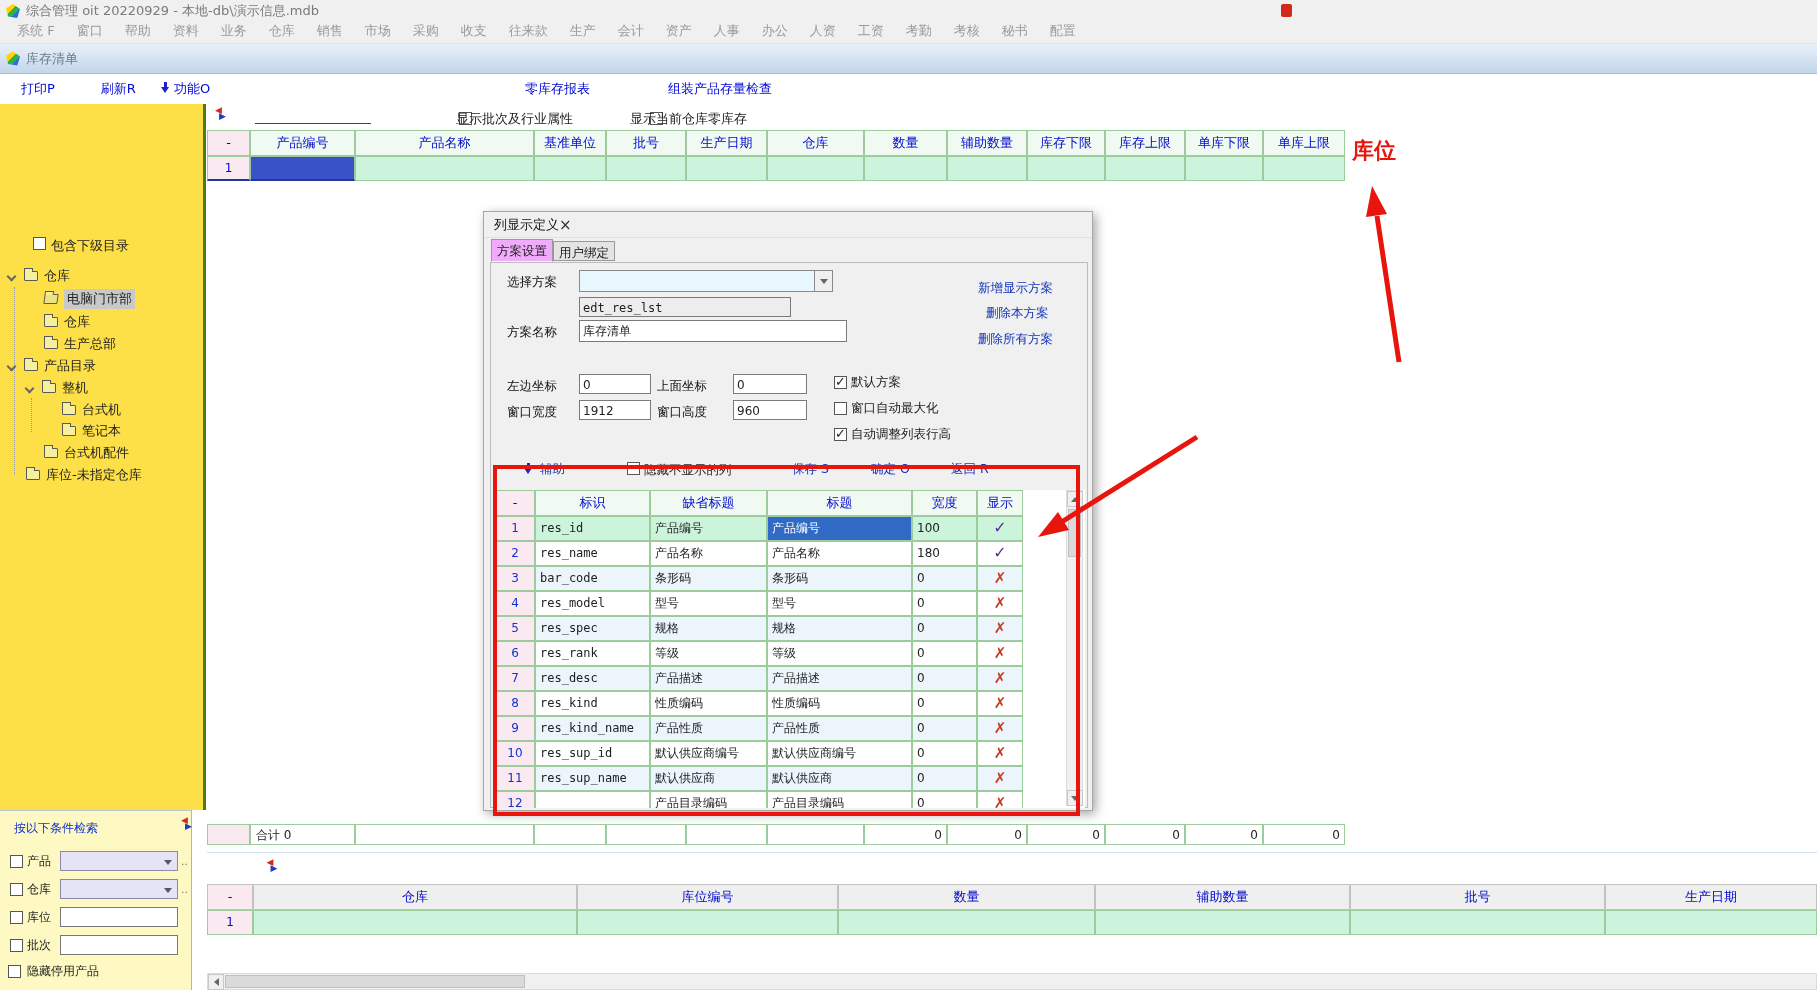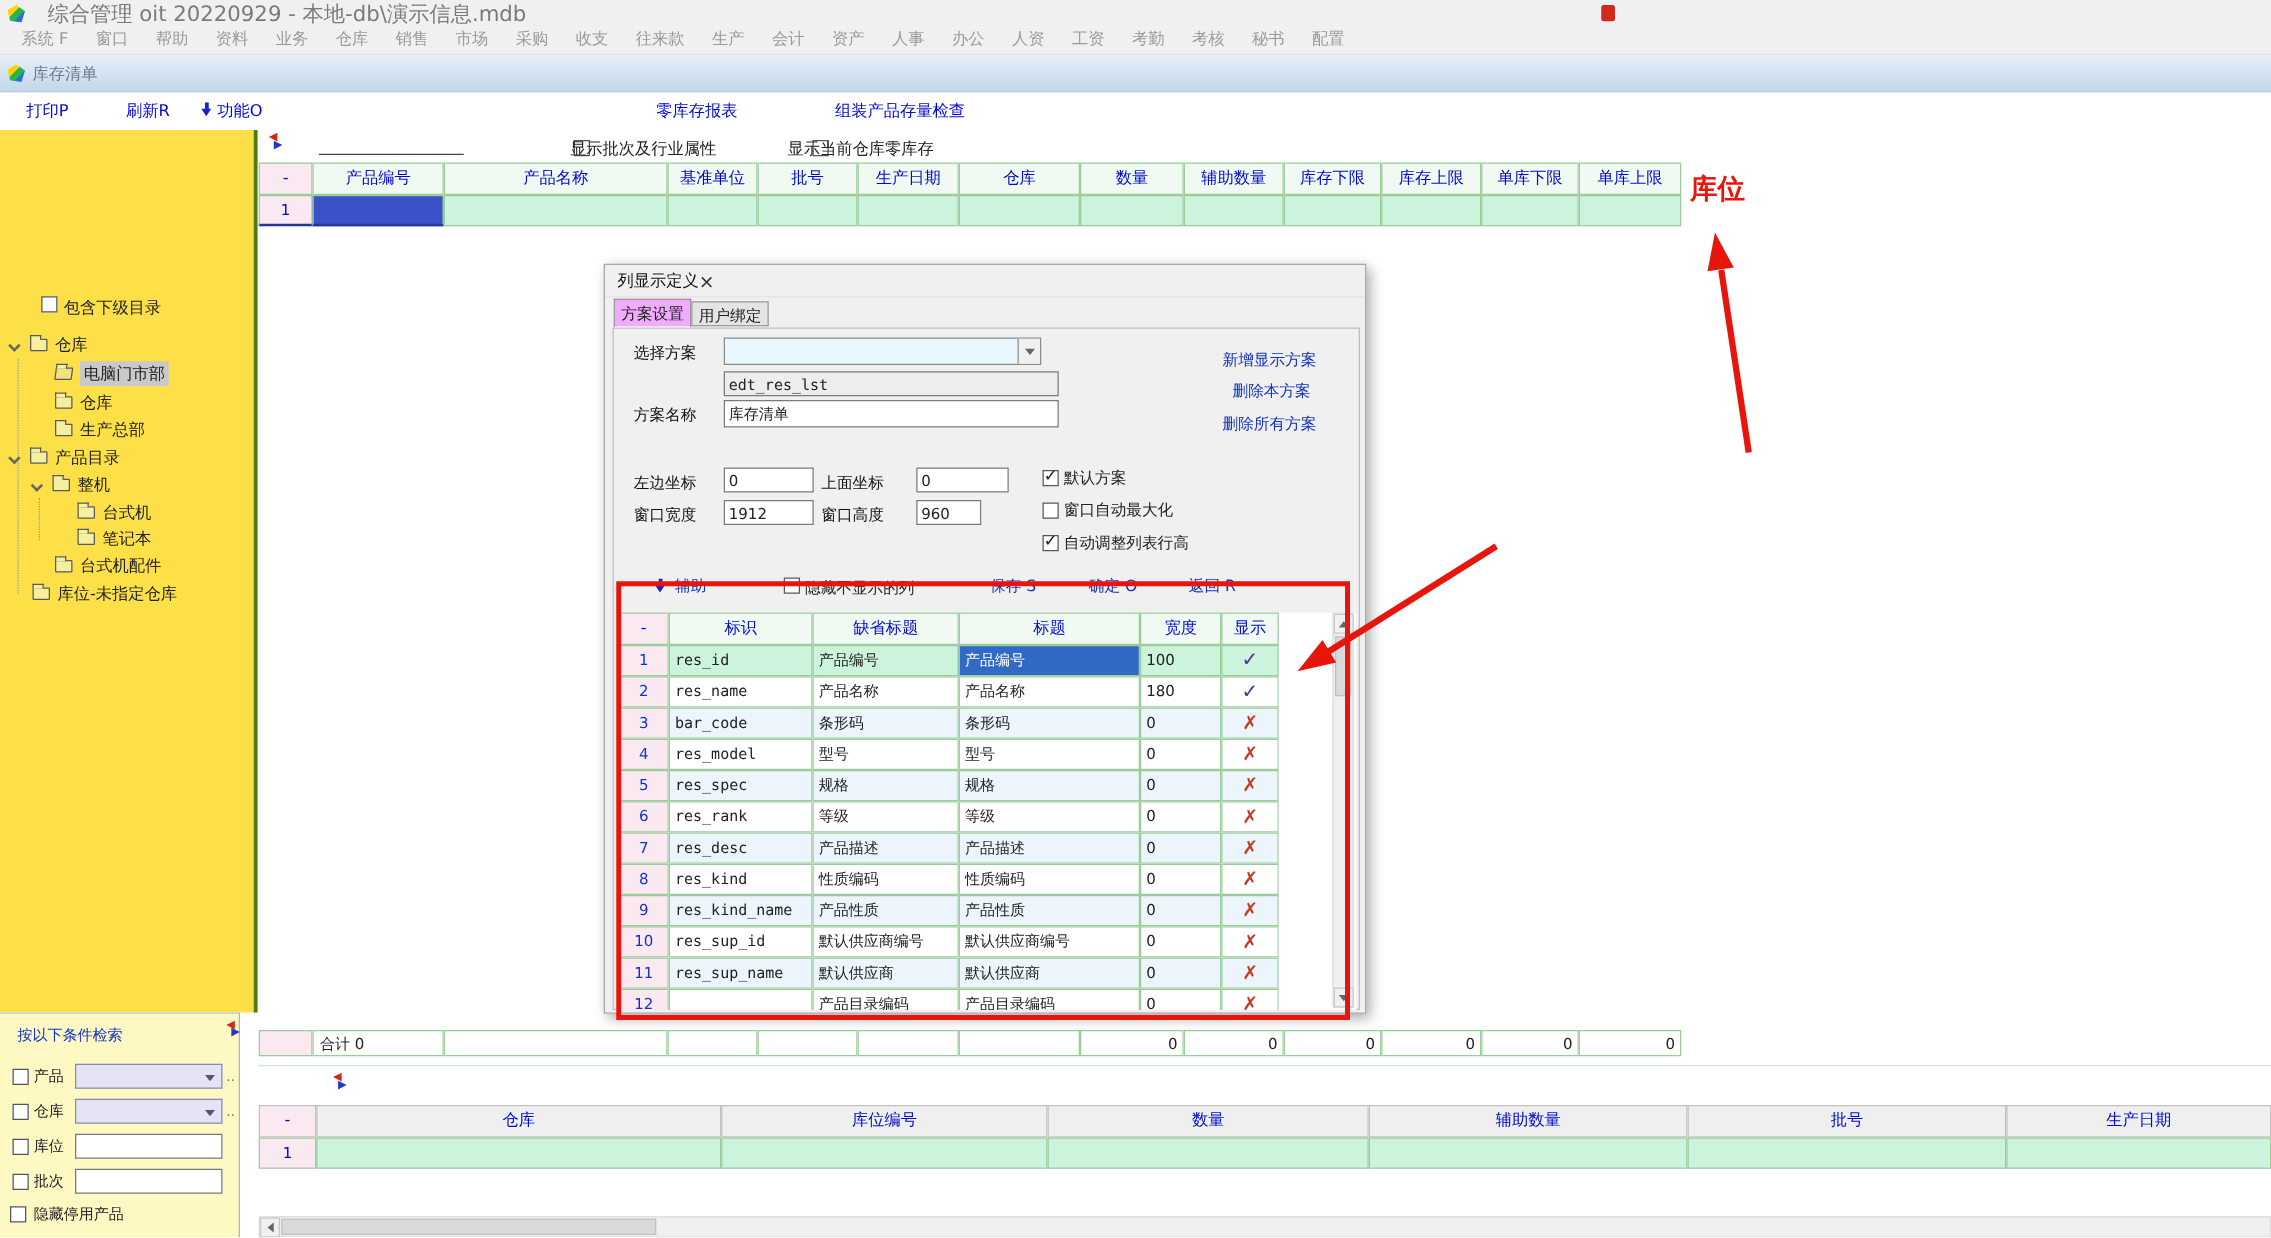--- a/index.html
+++ b/index.html
@@ -3,21 +3,21 @@
 <meta charset="utf-8">
 <style>
   *{box-sizing:border-box;margin:0;padding:0}
   html,body{background:#fff}
   .screen{position:relative;width:1817px;height:990px;overflow:hidden;background:#fff;
           font-family:"DejaVu Sans",sans-serif;font-size:12px;color:#222}
   .abs{position:absolute}
 
   
   .titlebar{left:0;top:0;width:1817px;height:22px;background:#f0f0f0;display:flex;align-items:center}
-  .title-text{color:#7a7a7a;font-size:17px;margin-left:18px}
+  .title-text{color:#7a7a7a;font-size:13px;margin-left:6px}
   .appicon{width:14px;height:14px;margin-left:6px;position:relative;background:linear-gradient(135deg,#ffd400 0 40%,#2bb34b 40% 65%,#2a6fd6 65% 100%);clip-path:polygon(50% 0,100% 35%,80% 100%,15% 90%,0 30%)}
   .red-badge{left:1281px;top:4px;width:11px;height:13px;background:#cf2a1b;border-radius:2px}
   .menubar{left:0;top:22px;width:1817px;height:22px;background:#f0f0f0;border-bottom:1px solid #e3e3e3;display:flex;align-items:flex-start;padding-left:6px}
   .mitem{color:#9a9a9a;font-size:13px;padding:0 11px;white-space:nowrap}
 
   
   .band{left:0;top:44px;width:1817px;height:30px;background:linear-gradient(#e8f0f9,#c3d6ea);border-bottom:1px solid #a8bdd6;display:flex;align-items:center}
   .band-title{color:#6b7c8d;font-size:13px;margin-left:6px}
 
   
@@ -374,33 +374,33 @@
     <div class="tab inactive" style="left:69px;width:62px">用户绑定</div>
     <div class="groupbox"></div>
 
     <span class="dlabel" style="left:23px;top:62px">选择方案</span>
     <div class="combo" style="left:95px;top:58px;width:254px;height:22px">
       <span></span>
       <span class="combo-btn">
           <span class="tri-down"></span>
         </span>
     </div>
-    <div class="dinput ro mono" style="left:95px;top:85px;width:268px;height:20px">edt_res_lst</div>
+    <div class="dinput ro mono" style="left:95px;top:85px;width:212px;height:20px">edt_res_lst</div>
 
     <span class="dlabel" style="left:23px;top:112px">方案名称</span>
     <div class="dinput" style="left:95px;top:108px;width:268px;height:22px">库存清单</div>
 
     <span class="dlabel" style="left:23px;top:166px">左边坐标</span>
     <div class="dinput" style="left:95px;top:162px;width:72px;height:20px">0</div>
     <span class="dlabel" style="left:173px;top:166px">上面坐标</span>
     <div class="dinput" style="left:249px;top:162px;width:74px;height:20px">0</div>
     <span class="dlabel" style="left:23px;top:192px">窗口宽度</span>
     <div class="dinput" style="left:95px;top:188px;width:72px;height:20px">1912</div>
     <span class="dlabel" style="left:173px;top:192px">窗口高度</span>
-    <div class="dinput" style="left:249px;top:188px;width:52px;height:20px">960</div>
+    <div class="dinput" style="left:249px;top:188px;width:74px;height:20px">960</div>
 
     <div class="dcheck" style="left:350px;top:162px">
         <span class="cb on"></span>
         <span>默认方案</span>
       </div>
     <div class="dcheck" style="left:350px;top:188px">
         <span class="cb"></span>
         <span>窗口自动最大化</span>
       </div>
     <div class="dcheck" style="left:350px;top:214px">

